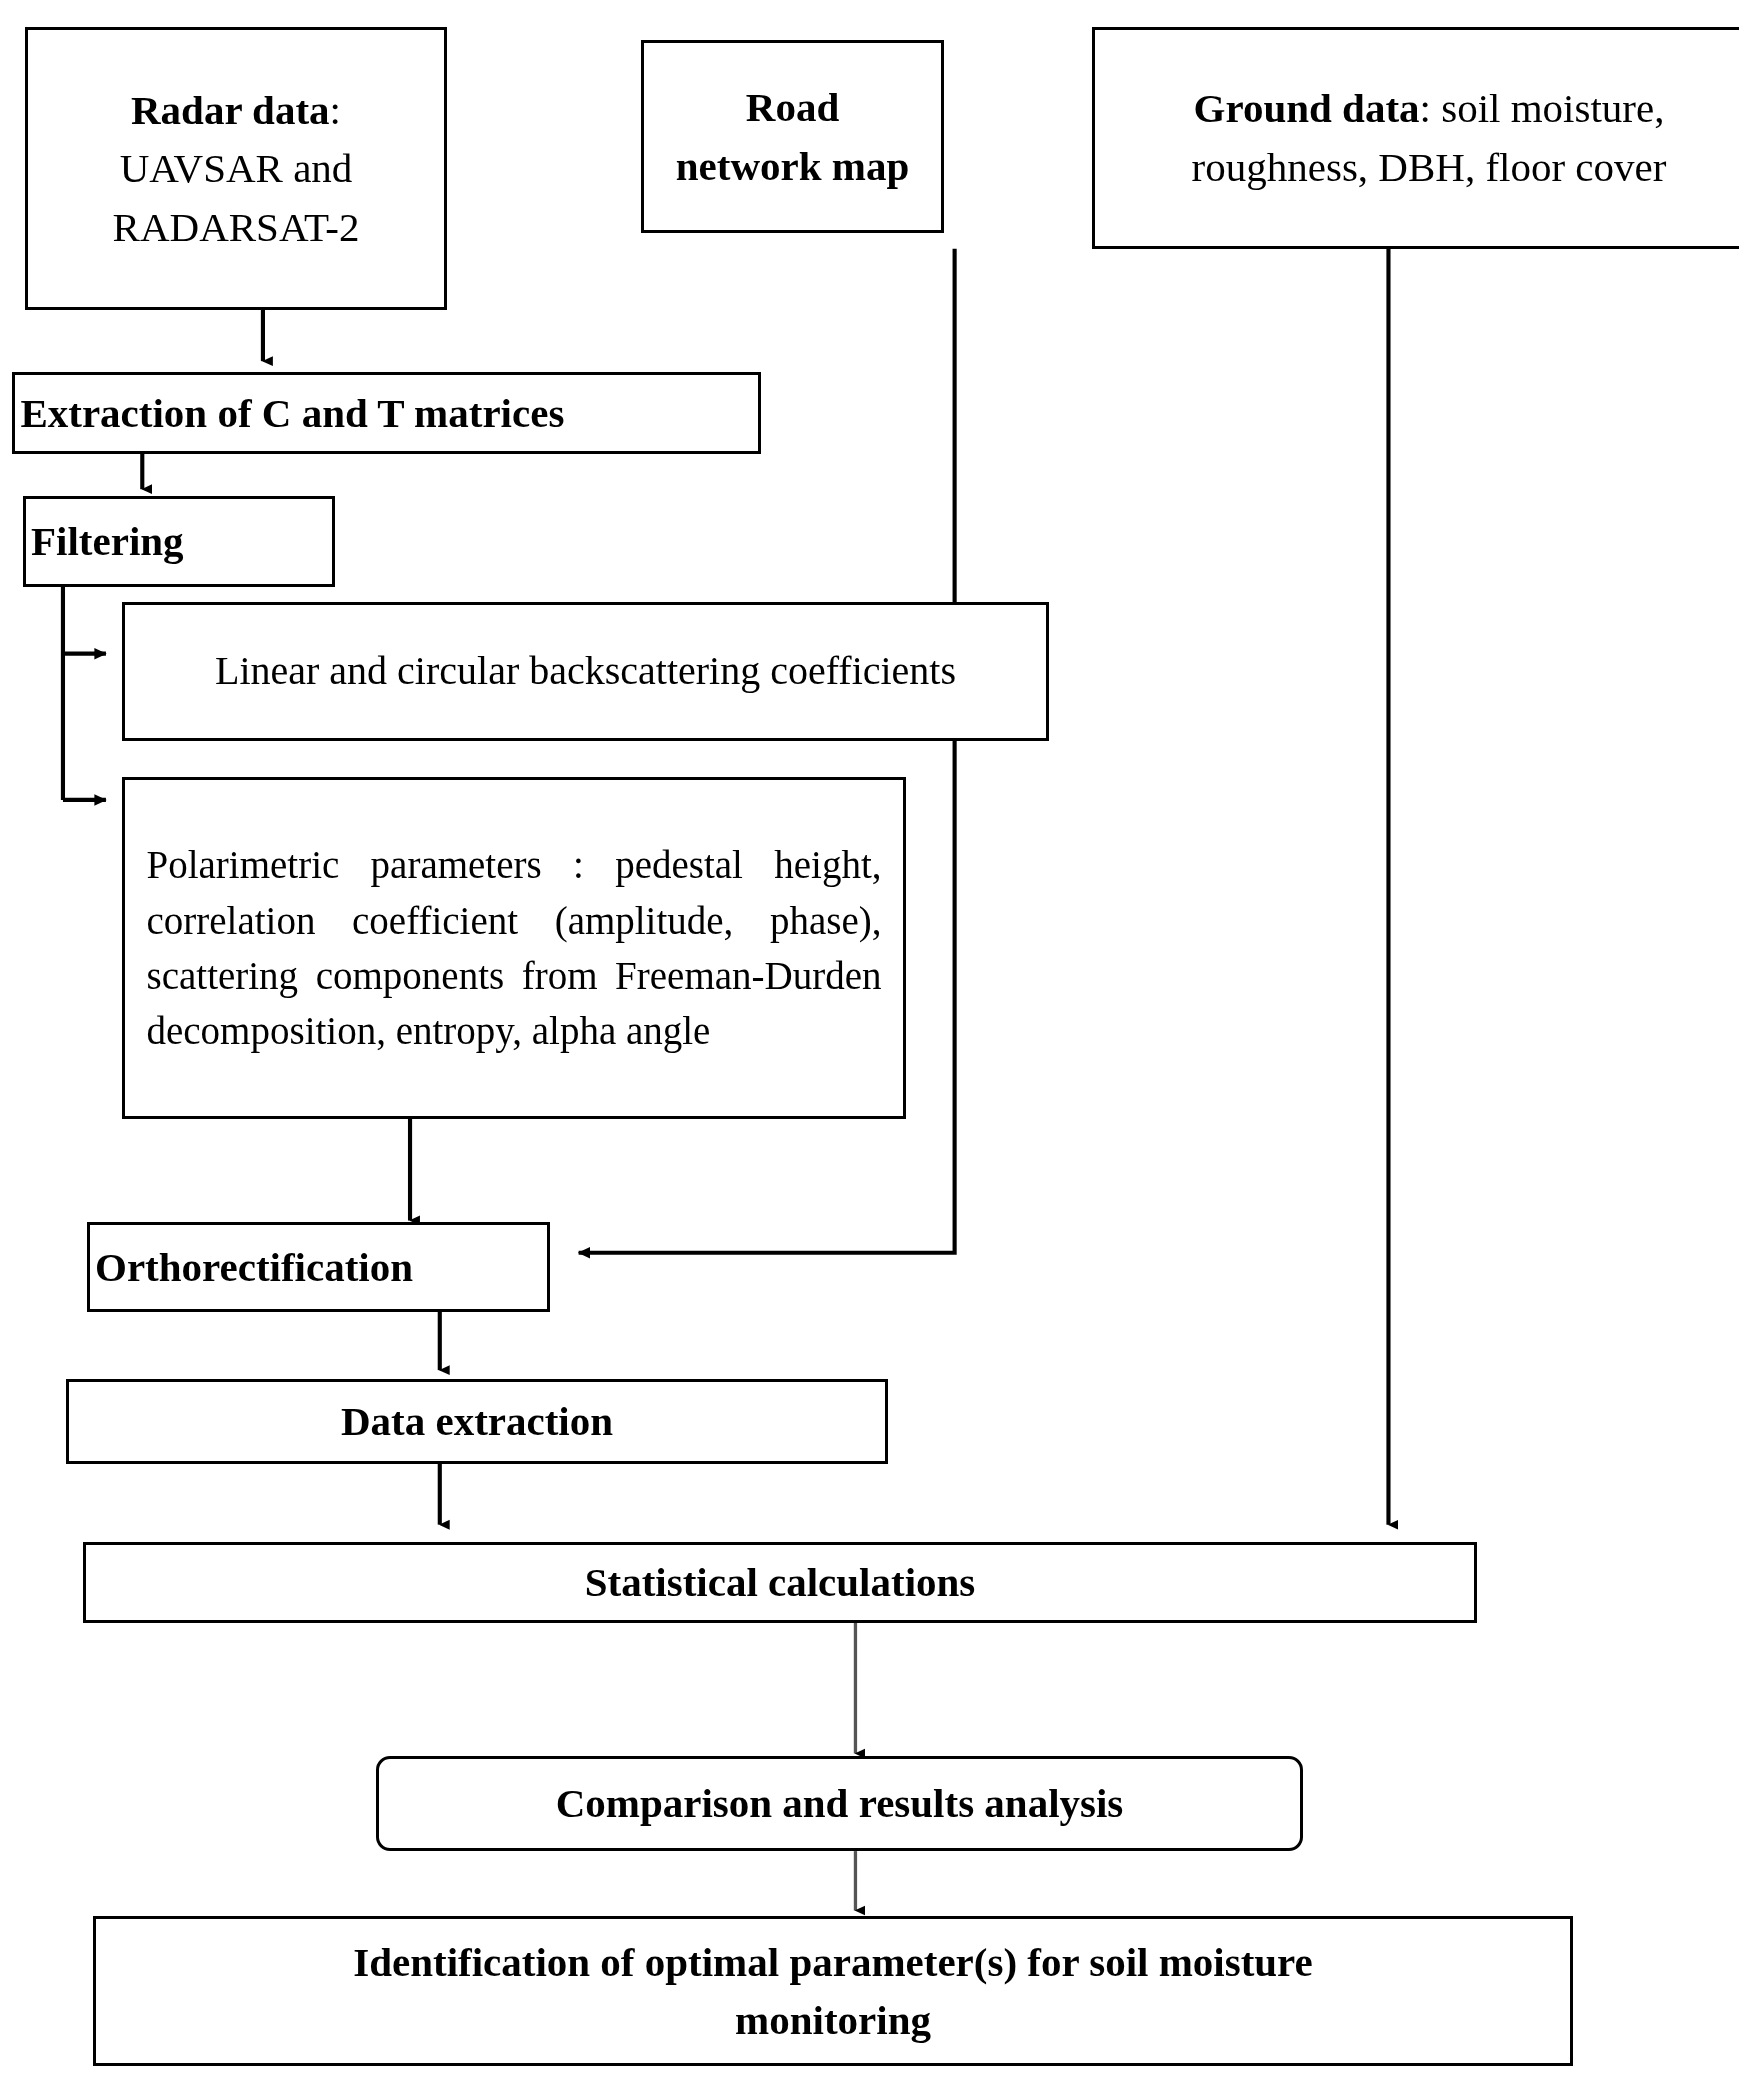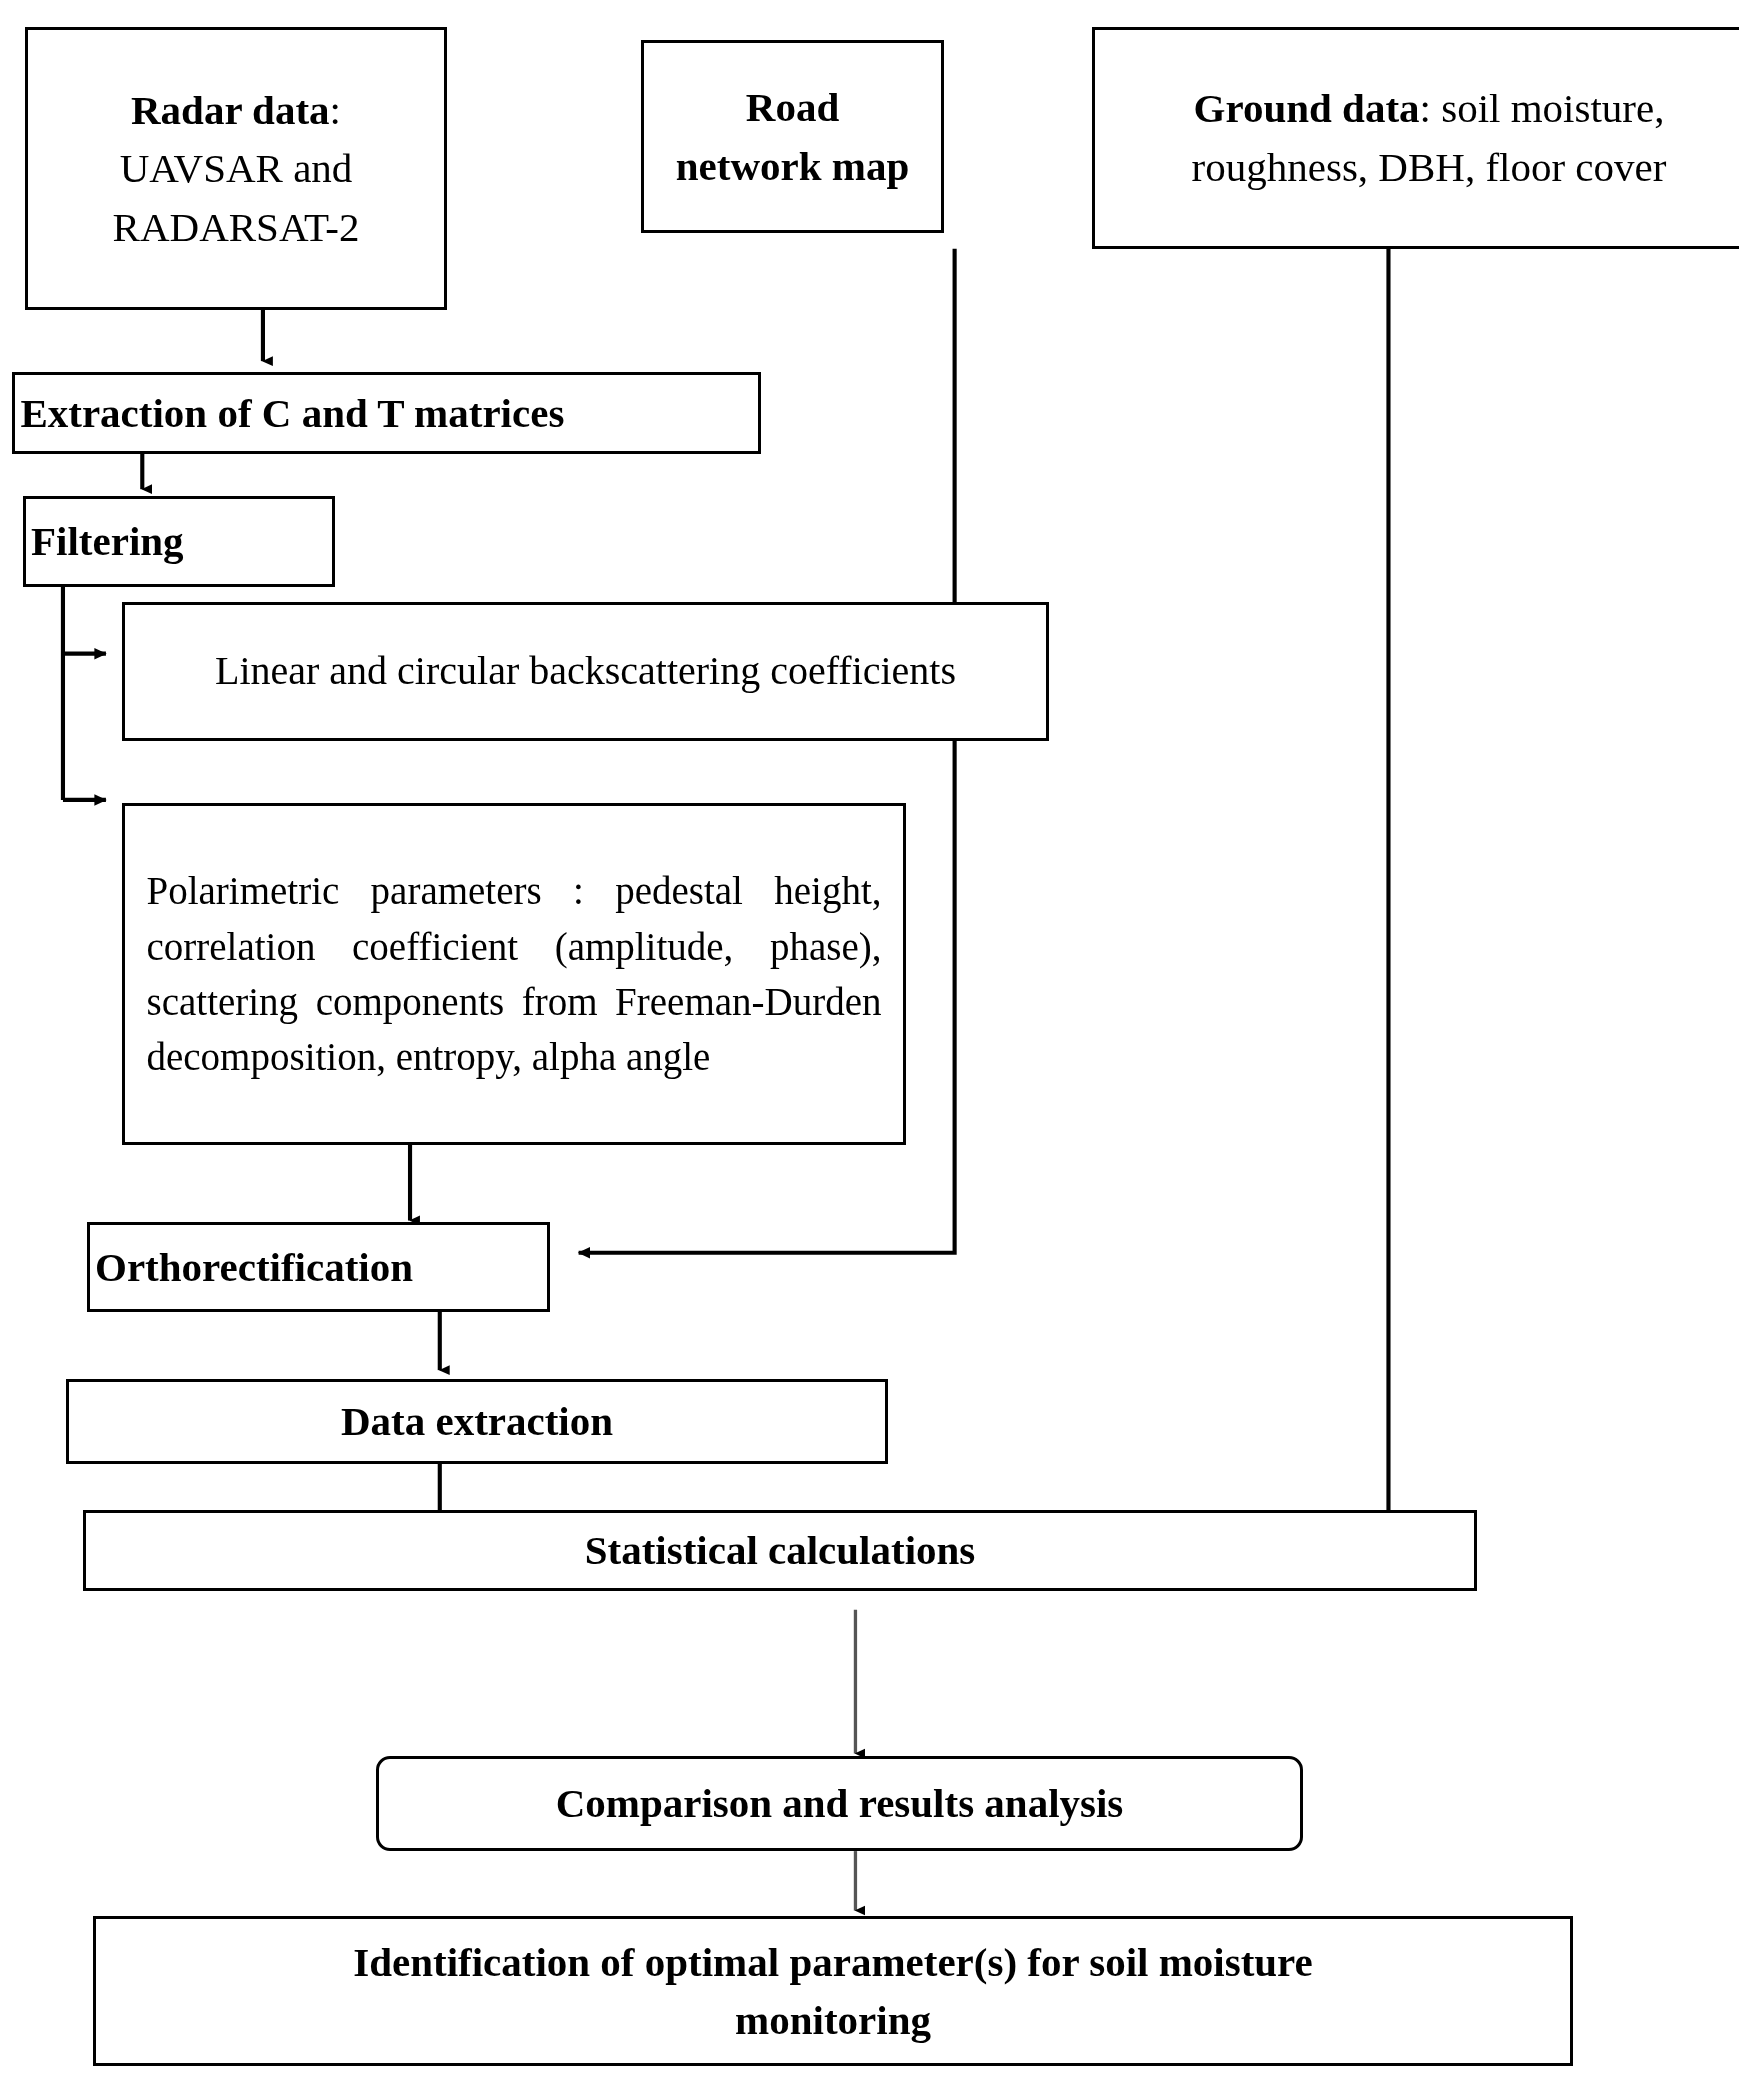--- a/index.html
+++ b/index.html
@@ -128,33 +128,33 @@
   </div>
 
   <div class="node fs50 left pad-l" style="left:23px; top:496px; width:312px; height:91px;">
     <span class="txt bold">Filtering</span>
   </div>
 
   <div class="node fs48 center pad-x" style="left:122px; top:602px; width:927px; height:139px;">
     <span class="txt reg">Linear and circular backscattering coefficients</span>
   </div>
 
-  <div class="node fs47 just pad-j" style="left:122px; top:777px; width:784px; height:342px;margin-top:26px;">
+  <div class="node fs47 just pad-j" style="left:122px; top:777px; width:784px; height:342px;">
     <span class="txt reg">Polarimetric parameters : pedestal height, correlation coefficient (amplitude, phase), scattering components from Freeman-Durden decomposition, entropy, alpha angle</span>
   </div>
 
   <div class="node fs50 left pad-l" style="left:87px; top:1222px; width:463px; height:90px;">
     <span class="txt bold">Orthorectification</span>
   </div>
 
   <div class="node fs50 center pad-x" style="left:66px; top:1379px; width:822px; height:85px;">
     <span class="txt bold">Data extraction</span>
   </div>
 
-  <div class="node fs50 center pad-x" style="left:83px; top:1510px; width:1394px; height:81px;">
+  <div class="node fs50 center pad-x" style="left:83px; top:1542px; width:1394px; height:81px;">
     <span class="txt bold">Statistical calculations</span>
   </div>
 
   <div class="node fs50 center pad-x" style="left:376px; top:1756px; width:927px; height:95px;border-radius:14px;">
     <span class="txt bold">Comparison and results analysis</span>
   </div>
 
   <div class="node fs50 center pad-x" style="left:93px; top:1916px; width:1480px; height:150px;">
     <span class="txt"><span class="bold">Identification of optimal parameter(s) for soil moisture</span><br><span class="bold">monitoring</span></span>
   </div>

